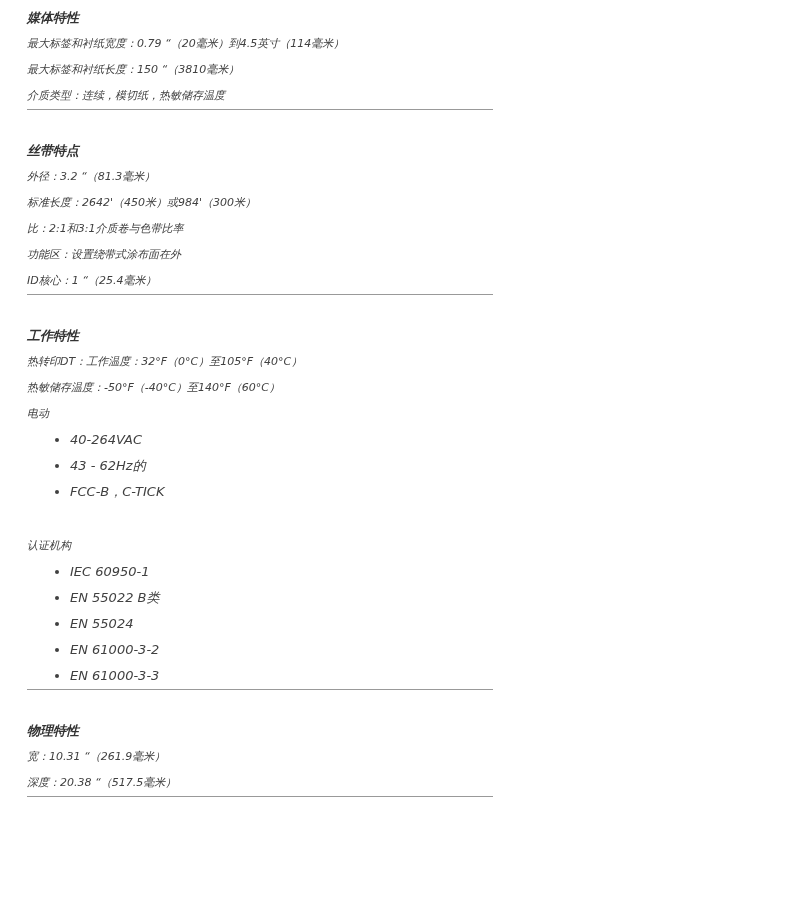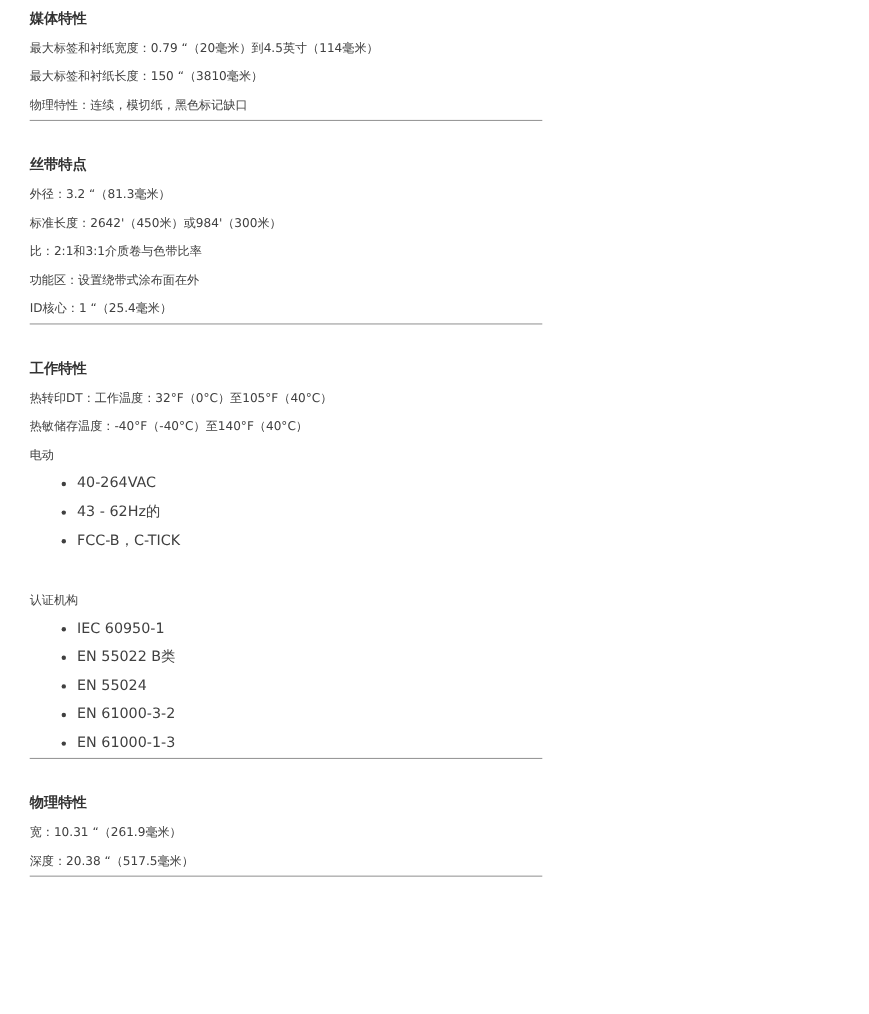--- a/index.html
+++ b/index.html
@@ -10,20 +10,21 @@
   body {
     width: 790px;
     min-height: 922px;
     font-family: "DejaVu Sans", "Liberation Sans", sans-serif;
     color: #404040;
   }
   .doc {
     box-sizing: content-box;
     width: 466px;
     padding: 5px 0 0 27px;
+    font-style: italic;
   }
   .section {
     margin: 0 0 28px 0;
   }
   .section h3 {
     margin: 0;
     font-size: 13px;
     line-height: 26px;
     font-weight: bold;
     color: #333333;
@@ -54,51 +55,51 @@
   }
 </style>
 </head>
 <body>
 
 <main class="doc">
     <section class="section">
       <h3>媒体特性</h3>
       <p>最大标签和衬纸宽度：0.79 “（20毫米）到4.5英寸（114毫米）</p>
       <p>最大标签和衬纸长度：150 “（3810毫米）</p>
-      <p>物理特性：连续，模切纸，黑色标记缺口</p>
+      <p>介质类型：连续，模切纸，热敏储存温度</p>
       <hr>
     </section>
     <section class="section">
       <h3>丝带特点</h3>
       <p>外径：3.2 “（81.3毫米）</p>
       <p>标准长度：2642'（450米）或984'（300米）</p>
       <p>比：2:1和3:1介质卷与色带比率</p>
       <p>功能区：设置绕带式涂布面在外</p>
       <p>ID核心：1 “（25.4毫米）</p>
       <hr>
     </section>
     <section class="section">
       <h3>工作特性</h3>
       <p>热转印DT：工作温度：32°F（0°C）至105°F（40°C）</p>
-      <p>热敏储存温度：-40°F（-40°C）至140°F（40°C）</p>
+      <p>热敏储存温度：-50°F（-40°C）至140°F（60°C）</p>
       <p>电动</p>
       <ul>
         <li>40-264VAC</li>
         <li>43 - 62Hz的</li>
         <li>FCC-B，C-TICK</li>
       </ul>
     </section>
     <section class="section">
       <p>认证机构</p>
       <ul>
         <li>IEC 60950-1</li>
         <li>EN 55022 B类</li>
         <li>EN 55024</li>
         <li>EN 61000-3-2</li>
-        <li>EN 61000-1-3</li>
+        <li>EN 61000-3-3</li>
       </ul>
       <hr>
     </section>
     <section class="section">
       <h3>物理特性</h3>
       <p>宽：10.31 “（261.9毫米）</p>
       <p>深度：20.38 “（517.5毫米）</p>
       <hr>
     </section>
   </main>

